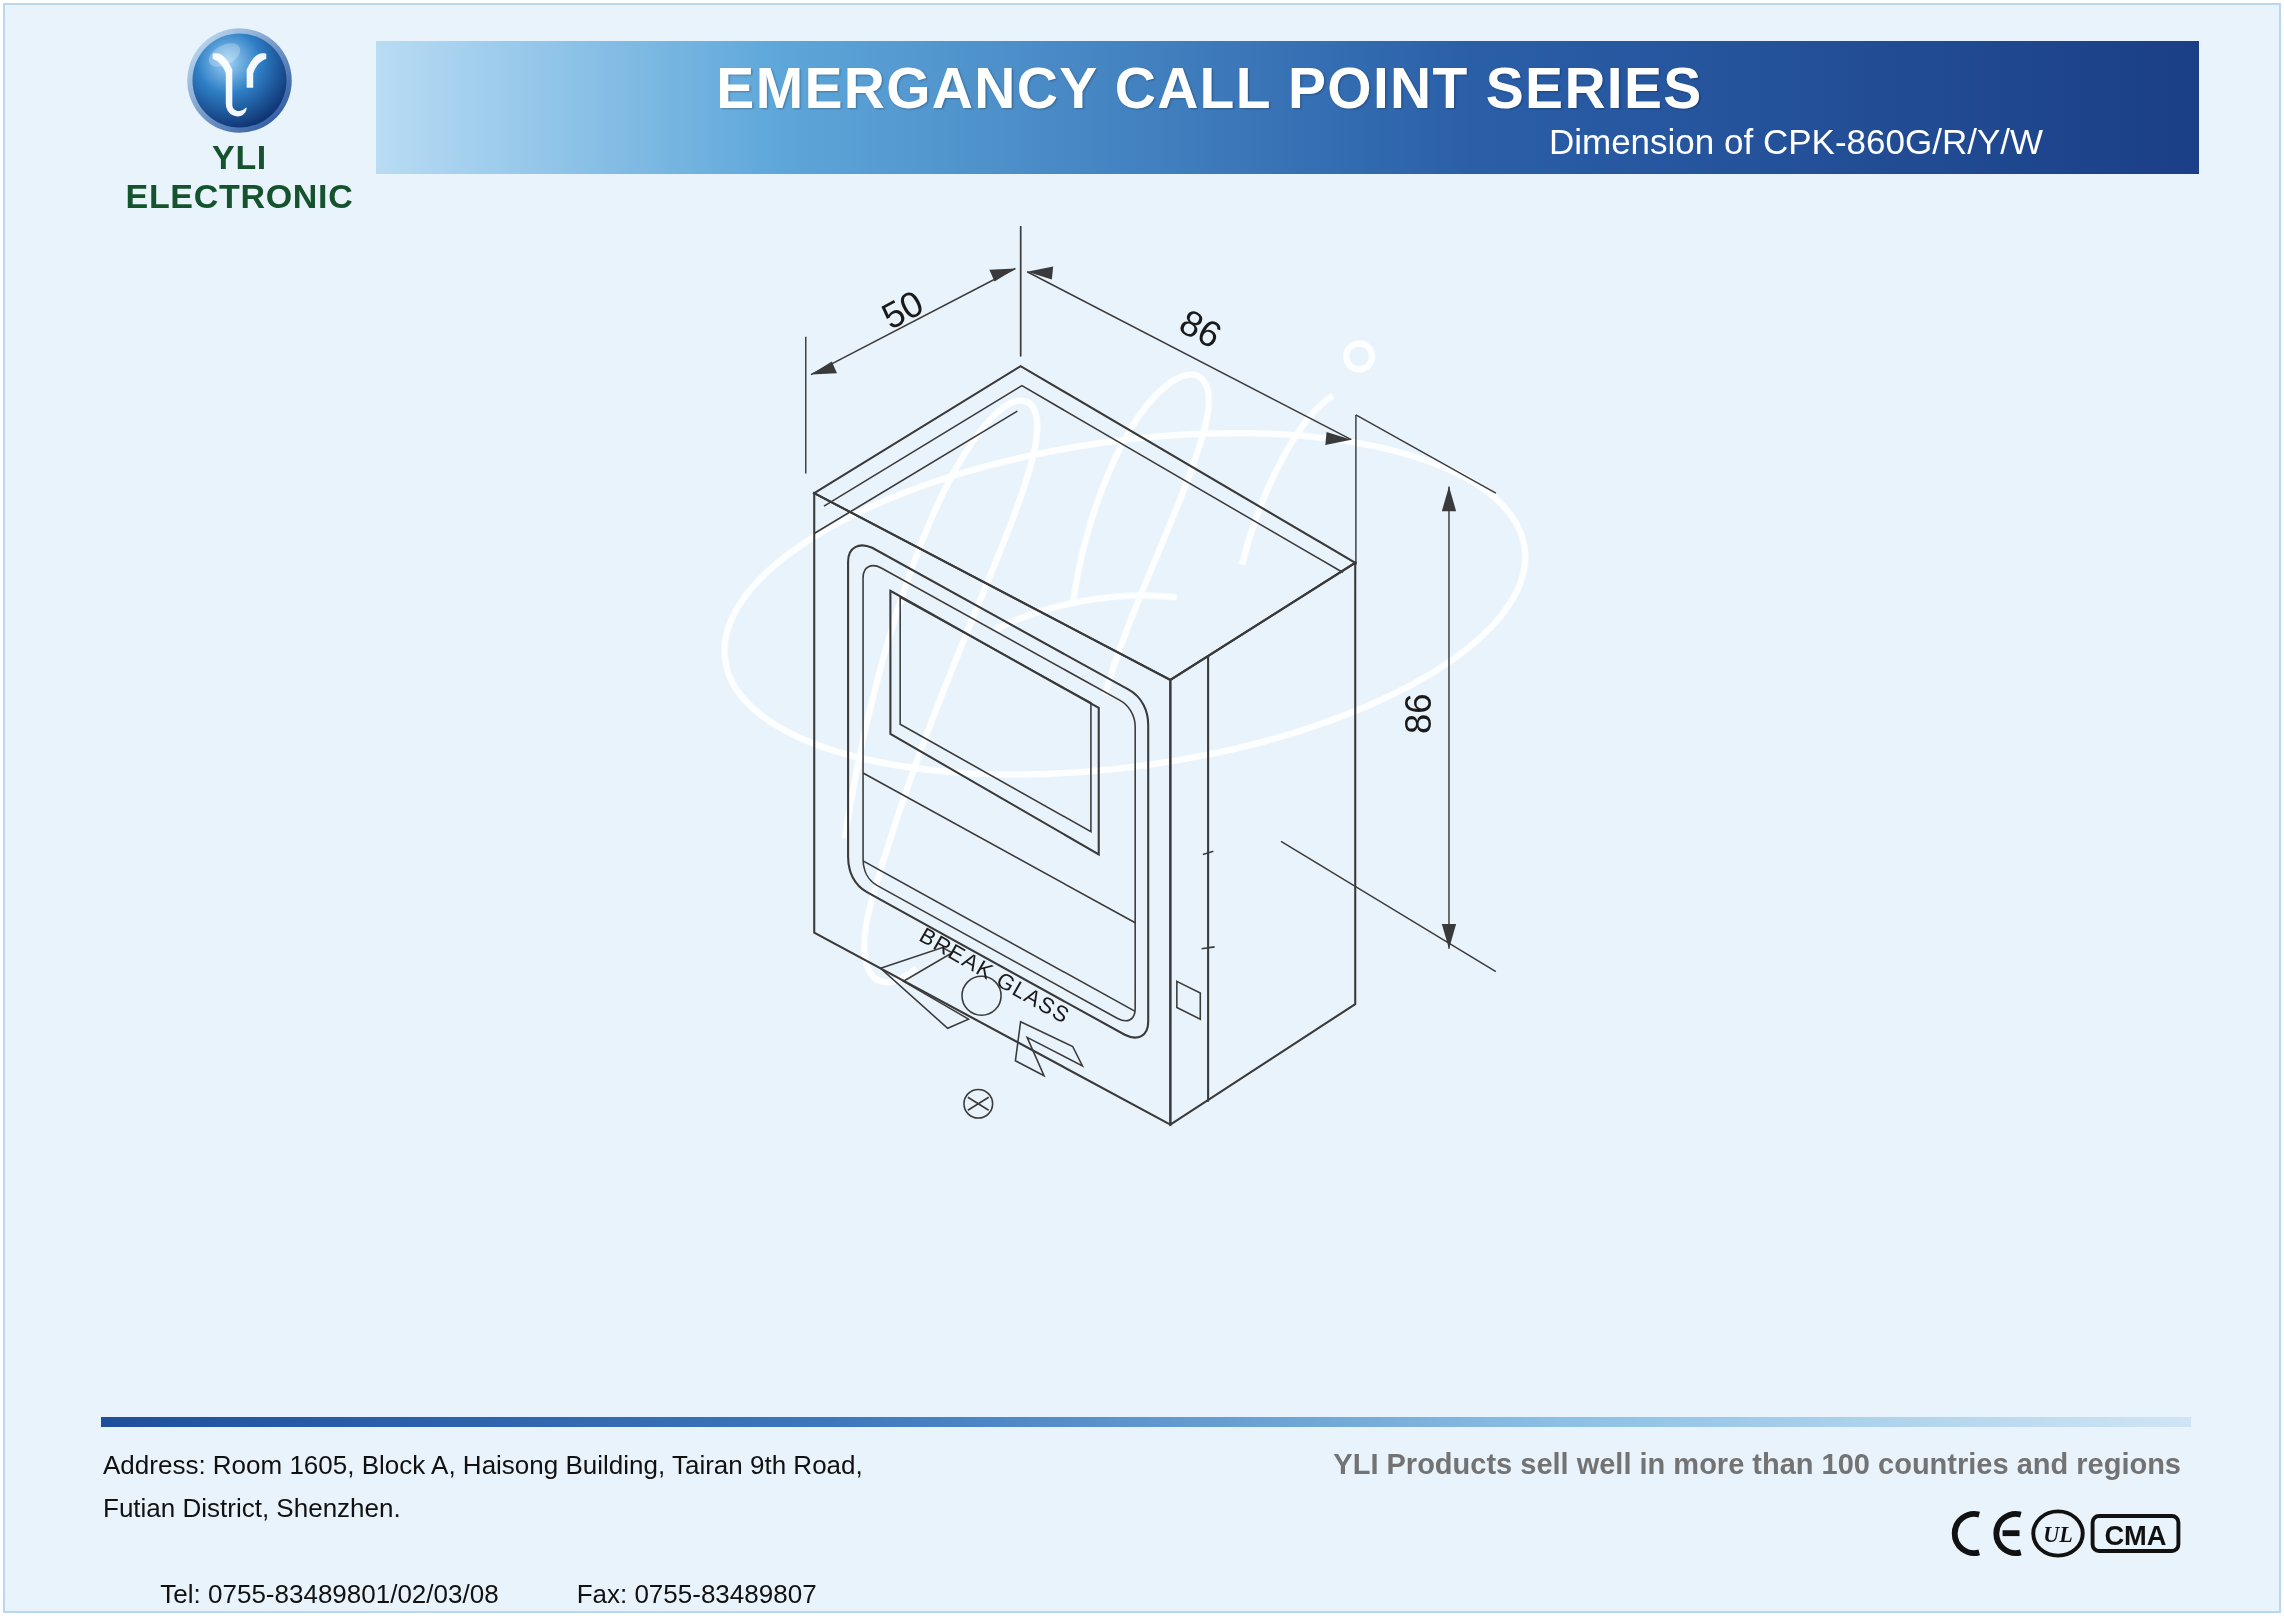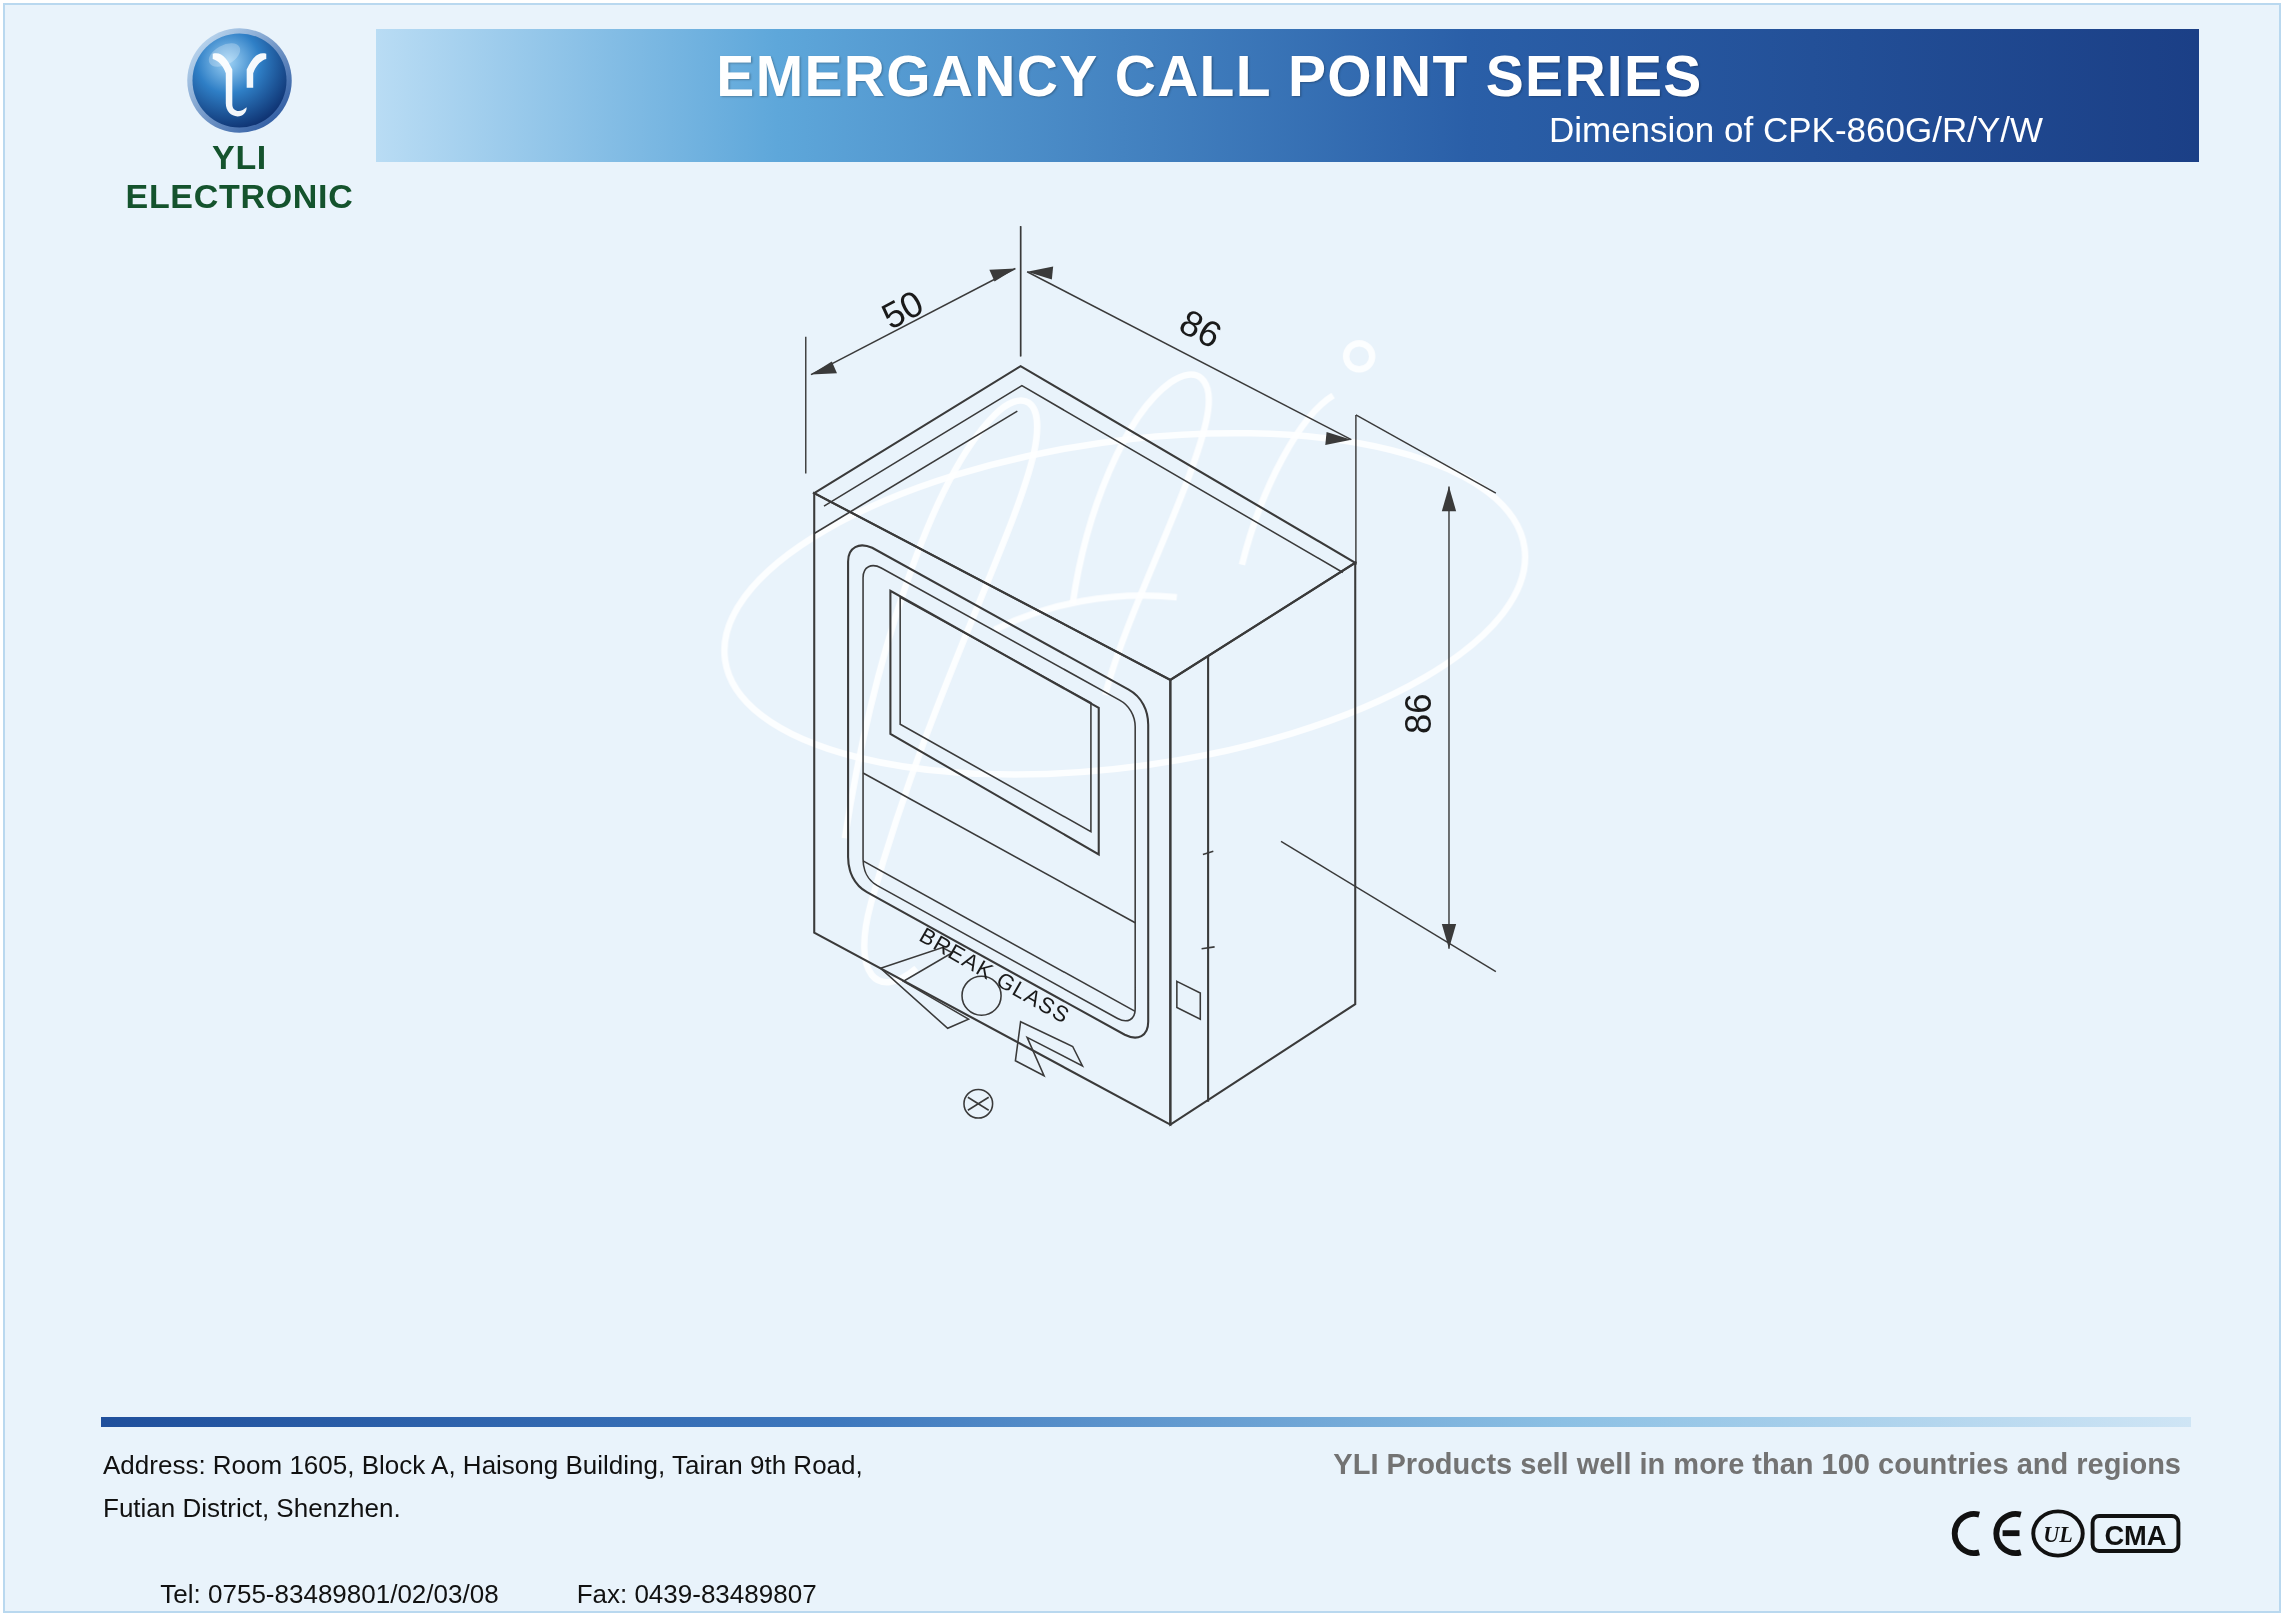--- a/index.html
+++ b/index.html
@@ -48,21 +48,21 @@
     font-size: 34px;
     font-weight: bold;
     color: #14532d;
     letter-spacing: 0.7px;
     font-family: "Liberation Sans", sans-serif;
   }
 
   .header-bar {
     position: absolute;
     left: 371px;
-    top: 24px;
+    top: 36px;
     width: 1823px;
     height: 133px;
     background: linear-gradient(to right, #b9dcf4 0%, #5ea7da 22%, #2a5fa8 60%, #1b3f86 100%);
   }
   .header-title {
     position: absolute;
     left: 0;
     top: 14.3px;
     width: 1667px;
     text-align: center;
@@ -279,21 +279,21 @@
         </g>
       </svg>
     </div>
 
     <div class="footer-rule"></div>
 
     <div class="address-block">
       <div class="addr-line">Address: Room 1605, Block A, Haisong Building, Tairan 9th Road,</div>
       <div class="addr-line">Futian District, Shenzhen.</div>
       <div class="addr-line">
-        <span>Tel: 0755-83489801/02/03/08</span><span class="addr-col2">Fax: 0439-83489807</span>
+        <span>Tel: 0755-83489801/02/03/08</span><span class="addr-col2">Fax: 0755-83489807</span>
       </div>
 
     </div>
 
     <div class="slogan">YLI Products sell well in more than 100 countries and regions</div>
 
     <div class="cert-row">
       <div class="cert-item">
         <svg width="78" height="51" viewBox="0 0 120 78">
           <path d="M48 10 A30 30 0 1 0 48 68" fill="none" stroke="#111" stroke-width="9"></path>

